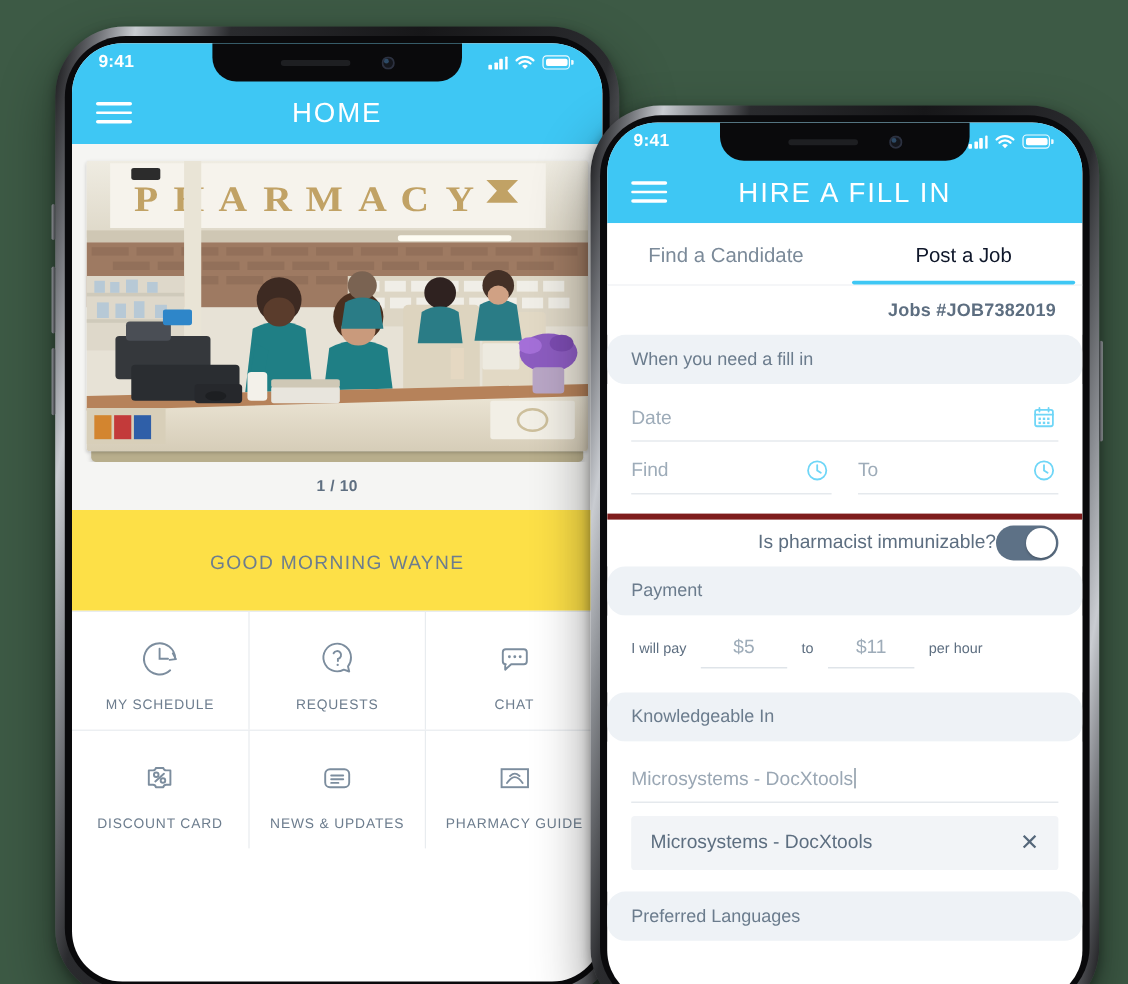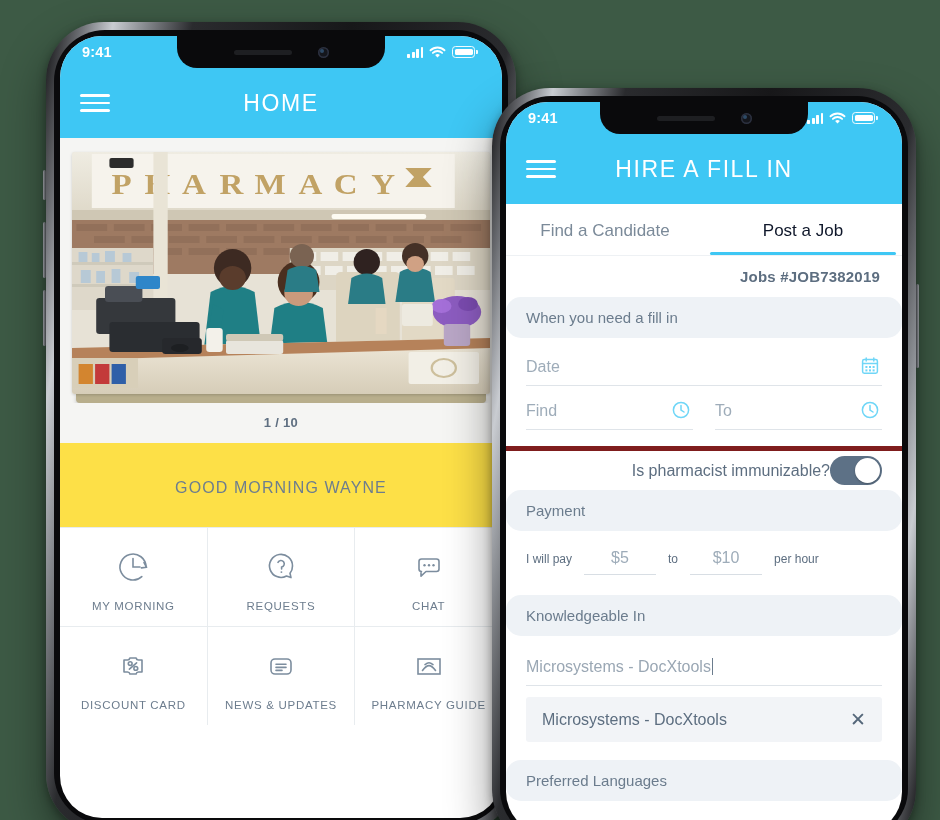--- a/index.html
+++ b/index.html
@@ -62,21 +62,21 @@
   .bars i { display:block; width: 2.8px; background:#fff; border-radius: .8px; }
   .bars i:nth-child(1){height:4px}.bars i:nth-child(2){height:6px}
   .bars i:nth-child(3){height:8.5px}.bars i:nth-child(4){height:11px}
   .batt { width: 23px; height: 11.5px; border: 1.5px solid rgba(255,255,255,.92);
           border-radius: 3.5px; position: relative; }
   .batt::after { content:""; position:absolute; left:1.4px; top:1.4px; bottom:1.4px; right:1.4px;
                  background:#fff; border-radius:1.6px; }
   .batt-tip { width:1.6px; height:4px; background:rgba(255,255,255,.92); border-radius:0 1px 1px 0; margin-left:1px;}
 
   
-  .appbar { position: relative; height: 70px; display: flex; align-items: center; }
+  .appbar { position: relative; height: 52px; display: flex; align-items: center; }
   .hamburger { position: absolute; left: 20px; display: flex; flex-direction: column; gap: 5px; }
   .hamburger span { display:block; width: 30px; height: 2.6px; background:#fff; border-radius:2px; }
   .appbar .title {
     width: 100%; text-align: center; color: #fff;
     font-size: 23px; font-weight: 400; letter-spacing: 1.6px;
   }
 
   
   .l-carousel { background: #f5f5f3; padding: 14px 12px 0; }
   .photo {
@@ -359,21 +359,21 @@
       <div class="grid">
         <div class="grid-row">
           <div class="grid-cell">
             <div class="ic">
               <svg width="40" height="40" viewBox="0 0 40 40" fill="none" stroke="#7c8d9e" stroke-width="1.6">
                 <path d="M33 20a13 13 0 1 0-4.2 9.6" stroke-linecap="round"></path>
                 <path d="M31 15.5l2.6 4.8 -5.2.6" stroke-linecap="round" stroke-linejoin="round"></path>
                 <path d="M20 11.5V20h7" stroke-linecap="round"></path>
               </svg>
             </div>
-            <div class="lbl">MY MORNING</div>
+            <div class="lbl">MY SCHEDULE</div>
           </div>
           <div class="grid-cell">
             <div class="ic">
               <svg width="40" height="40" viewBox="0 0 40 40" fill="none" stroke="#7c8d9e" stroke-width="1.6">
                 <path d="M31.5 19a11.5 11.5 0 1 0-6 10l4.5 1.6-1-4.3A11.4 11.4 0 0 0 31.5 19z" stroke-linejoin="round"></path>
                 <path d="M17 15.4a3.3 3.3 0 1 1 3.6 4.7v1.8" stroke-linecap="round"></path>
                 <circle cx="20.4" cy="25.1" r=".95" fill="#7c8d9e" stroke="none"></circle>
               </svg>
             </div>
             <div class="lbl">REQUESTS</div>
@@ -526,21 +526,21 @@
         <div class="switch">
           <div class="knob"></div>
         </div>
       </div>
 
       <div class="section-head">Payment</div>
       <div class="pay-row">
         <span class="txt">I will pay</span>
         <span class="pay-in">$5</span>
         <span class="txt">to</span>
-        <span class="pay-in">$10</span>
+        <span class="pay-in">$11</span>
         <span class="txt">per hour</span>
       </div>
 
       <div class="section-head">Knowledgeable In</div>
       <div class="panel">
         <div class="field" style="padding-top:18px;">
           <span class="ph typed">Microsystems - DocXtools</span><span class="caret"></span>
         </div>
         <div class="chip">
           <span class="c-txt">Microsystems - DocXtools</span>

